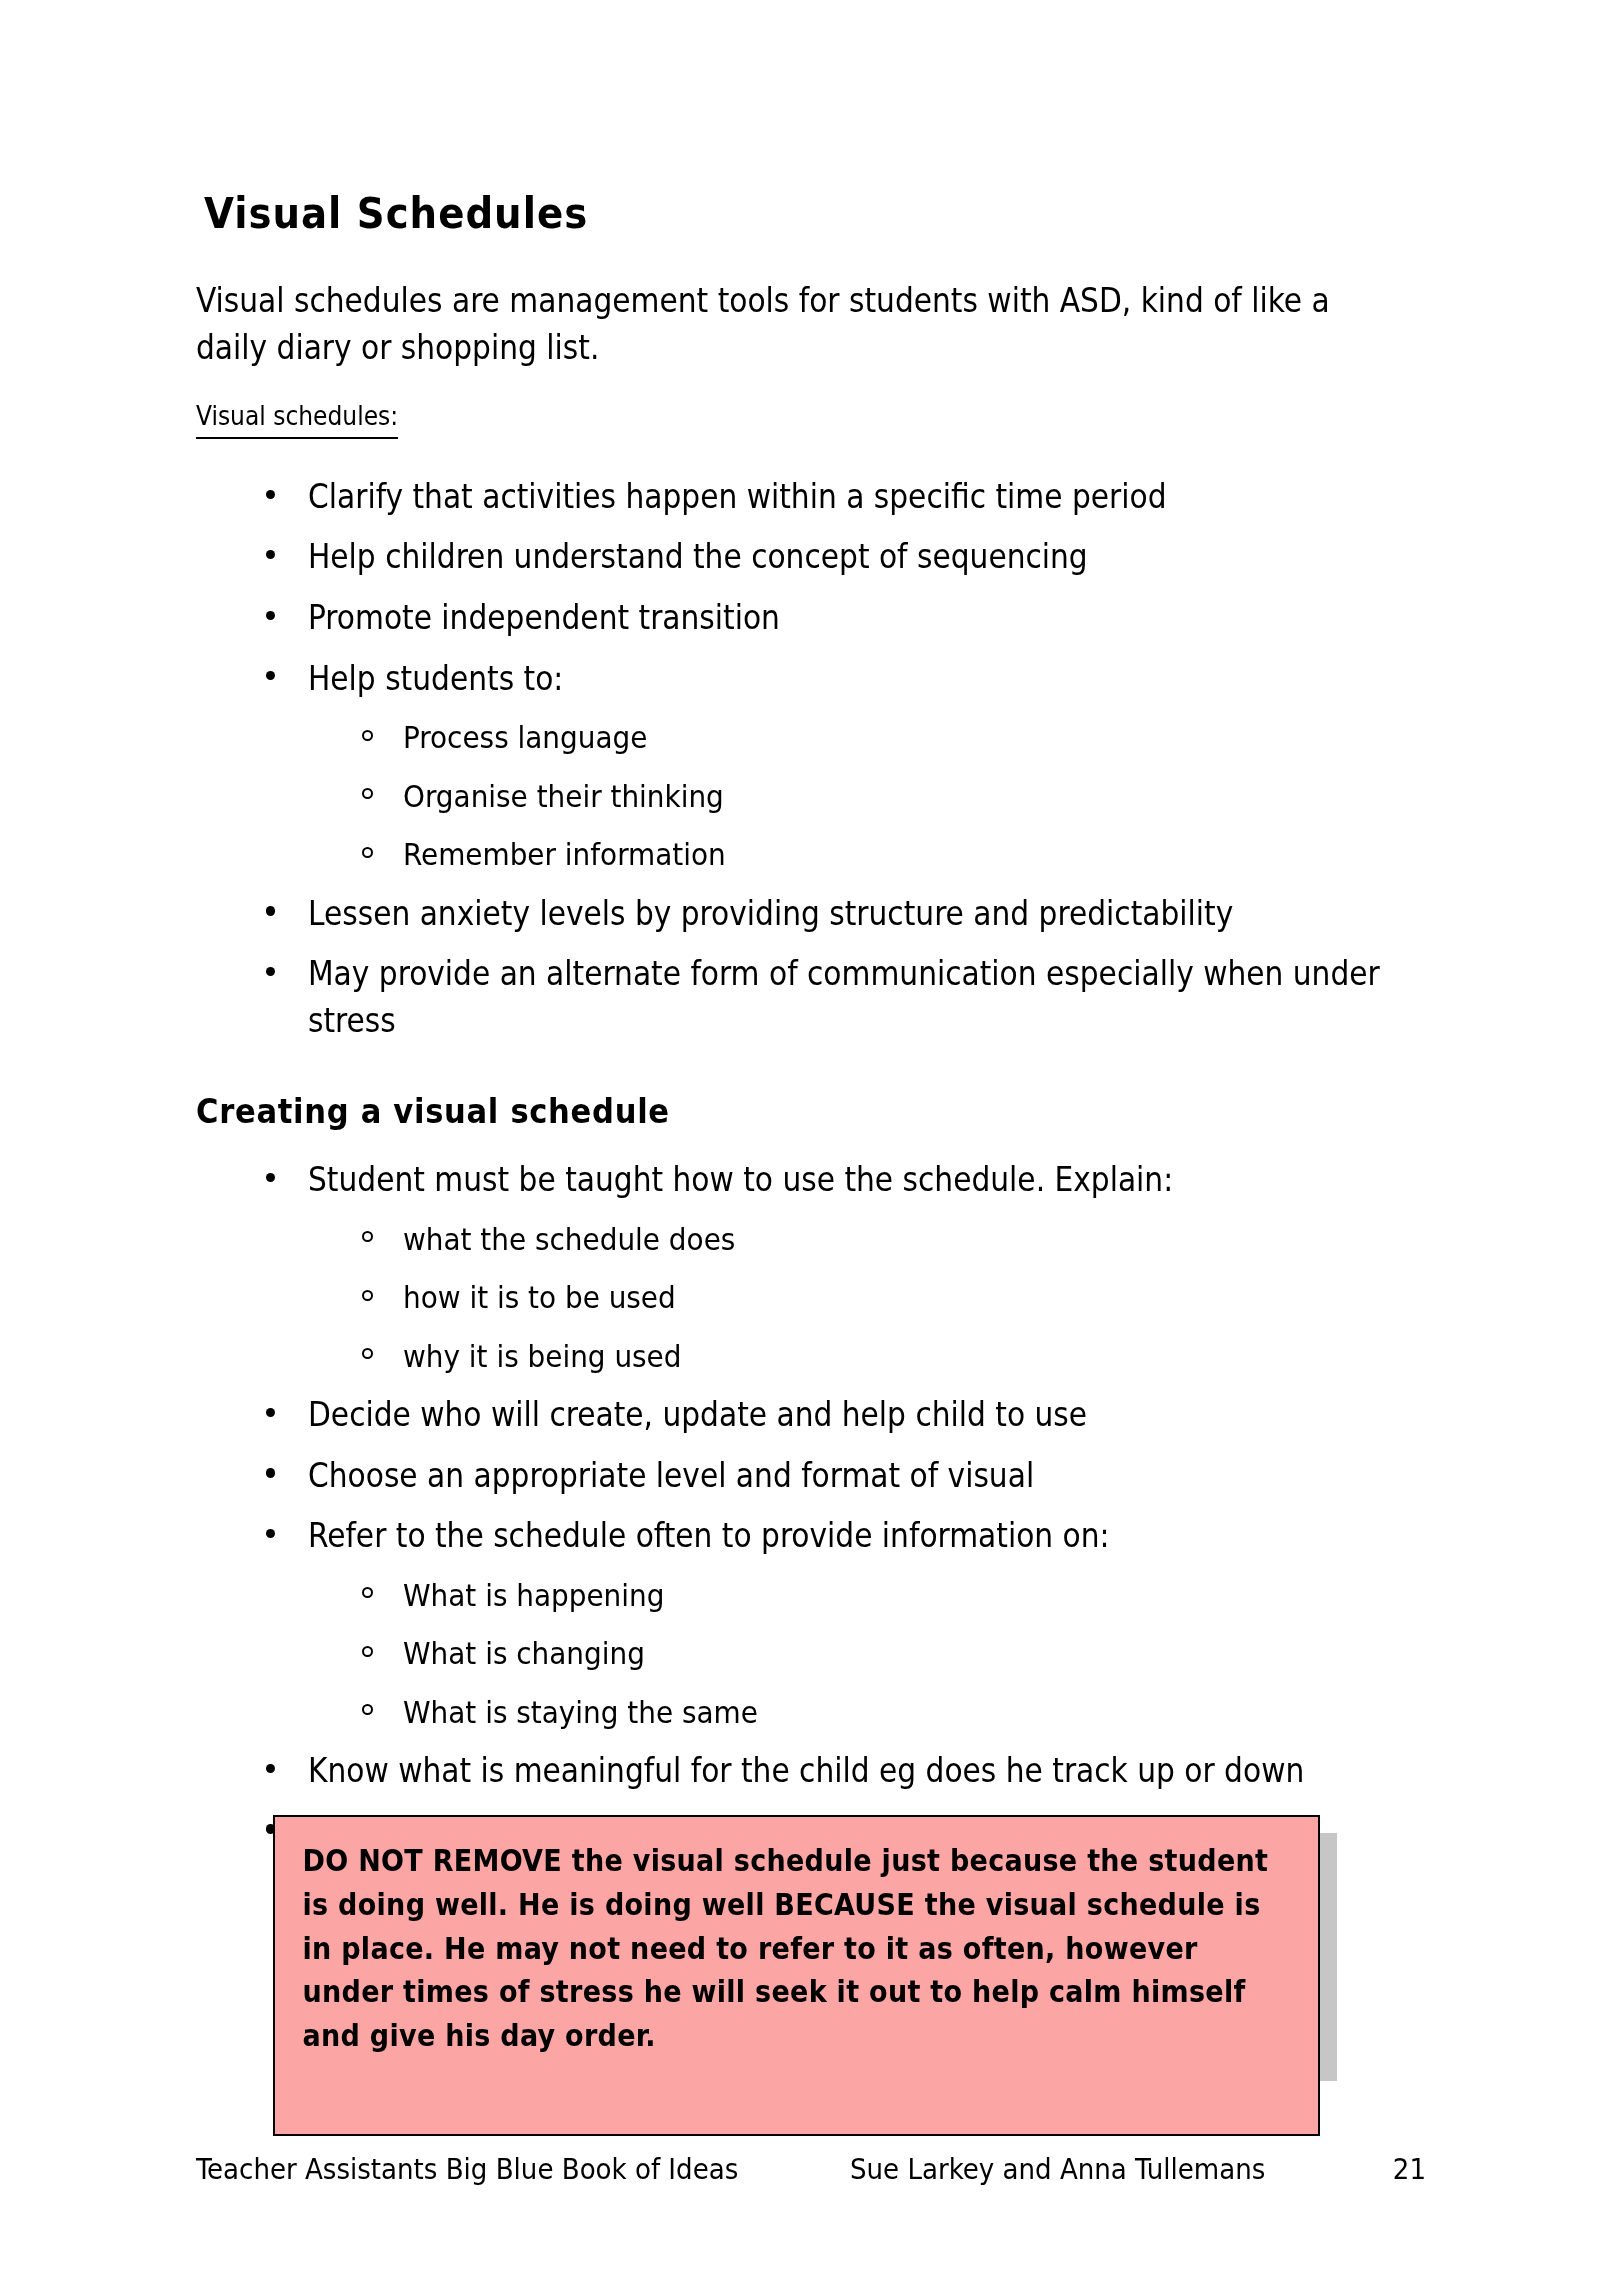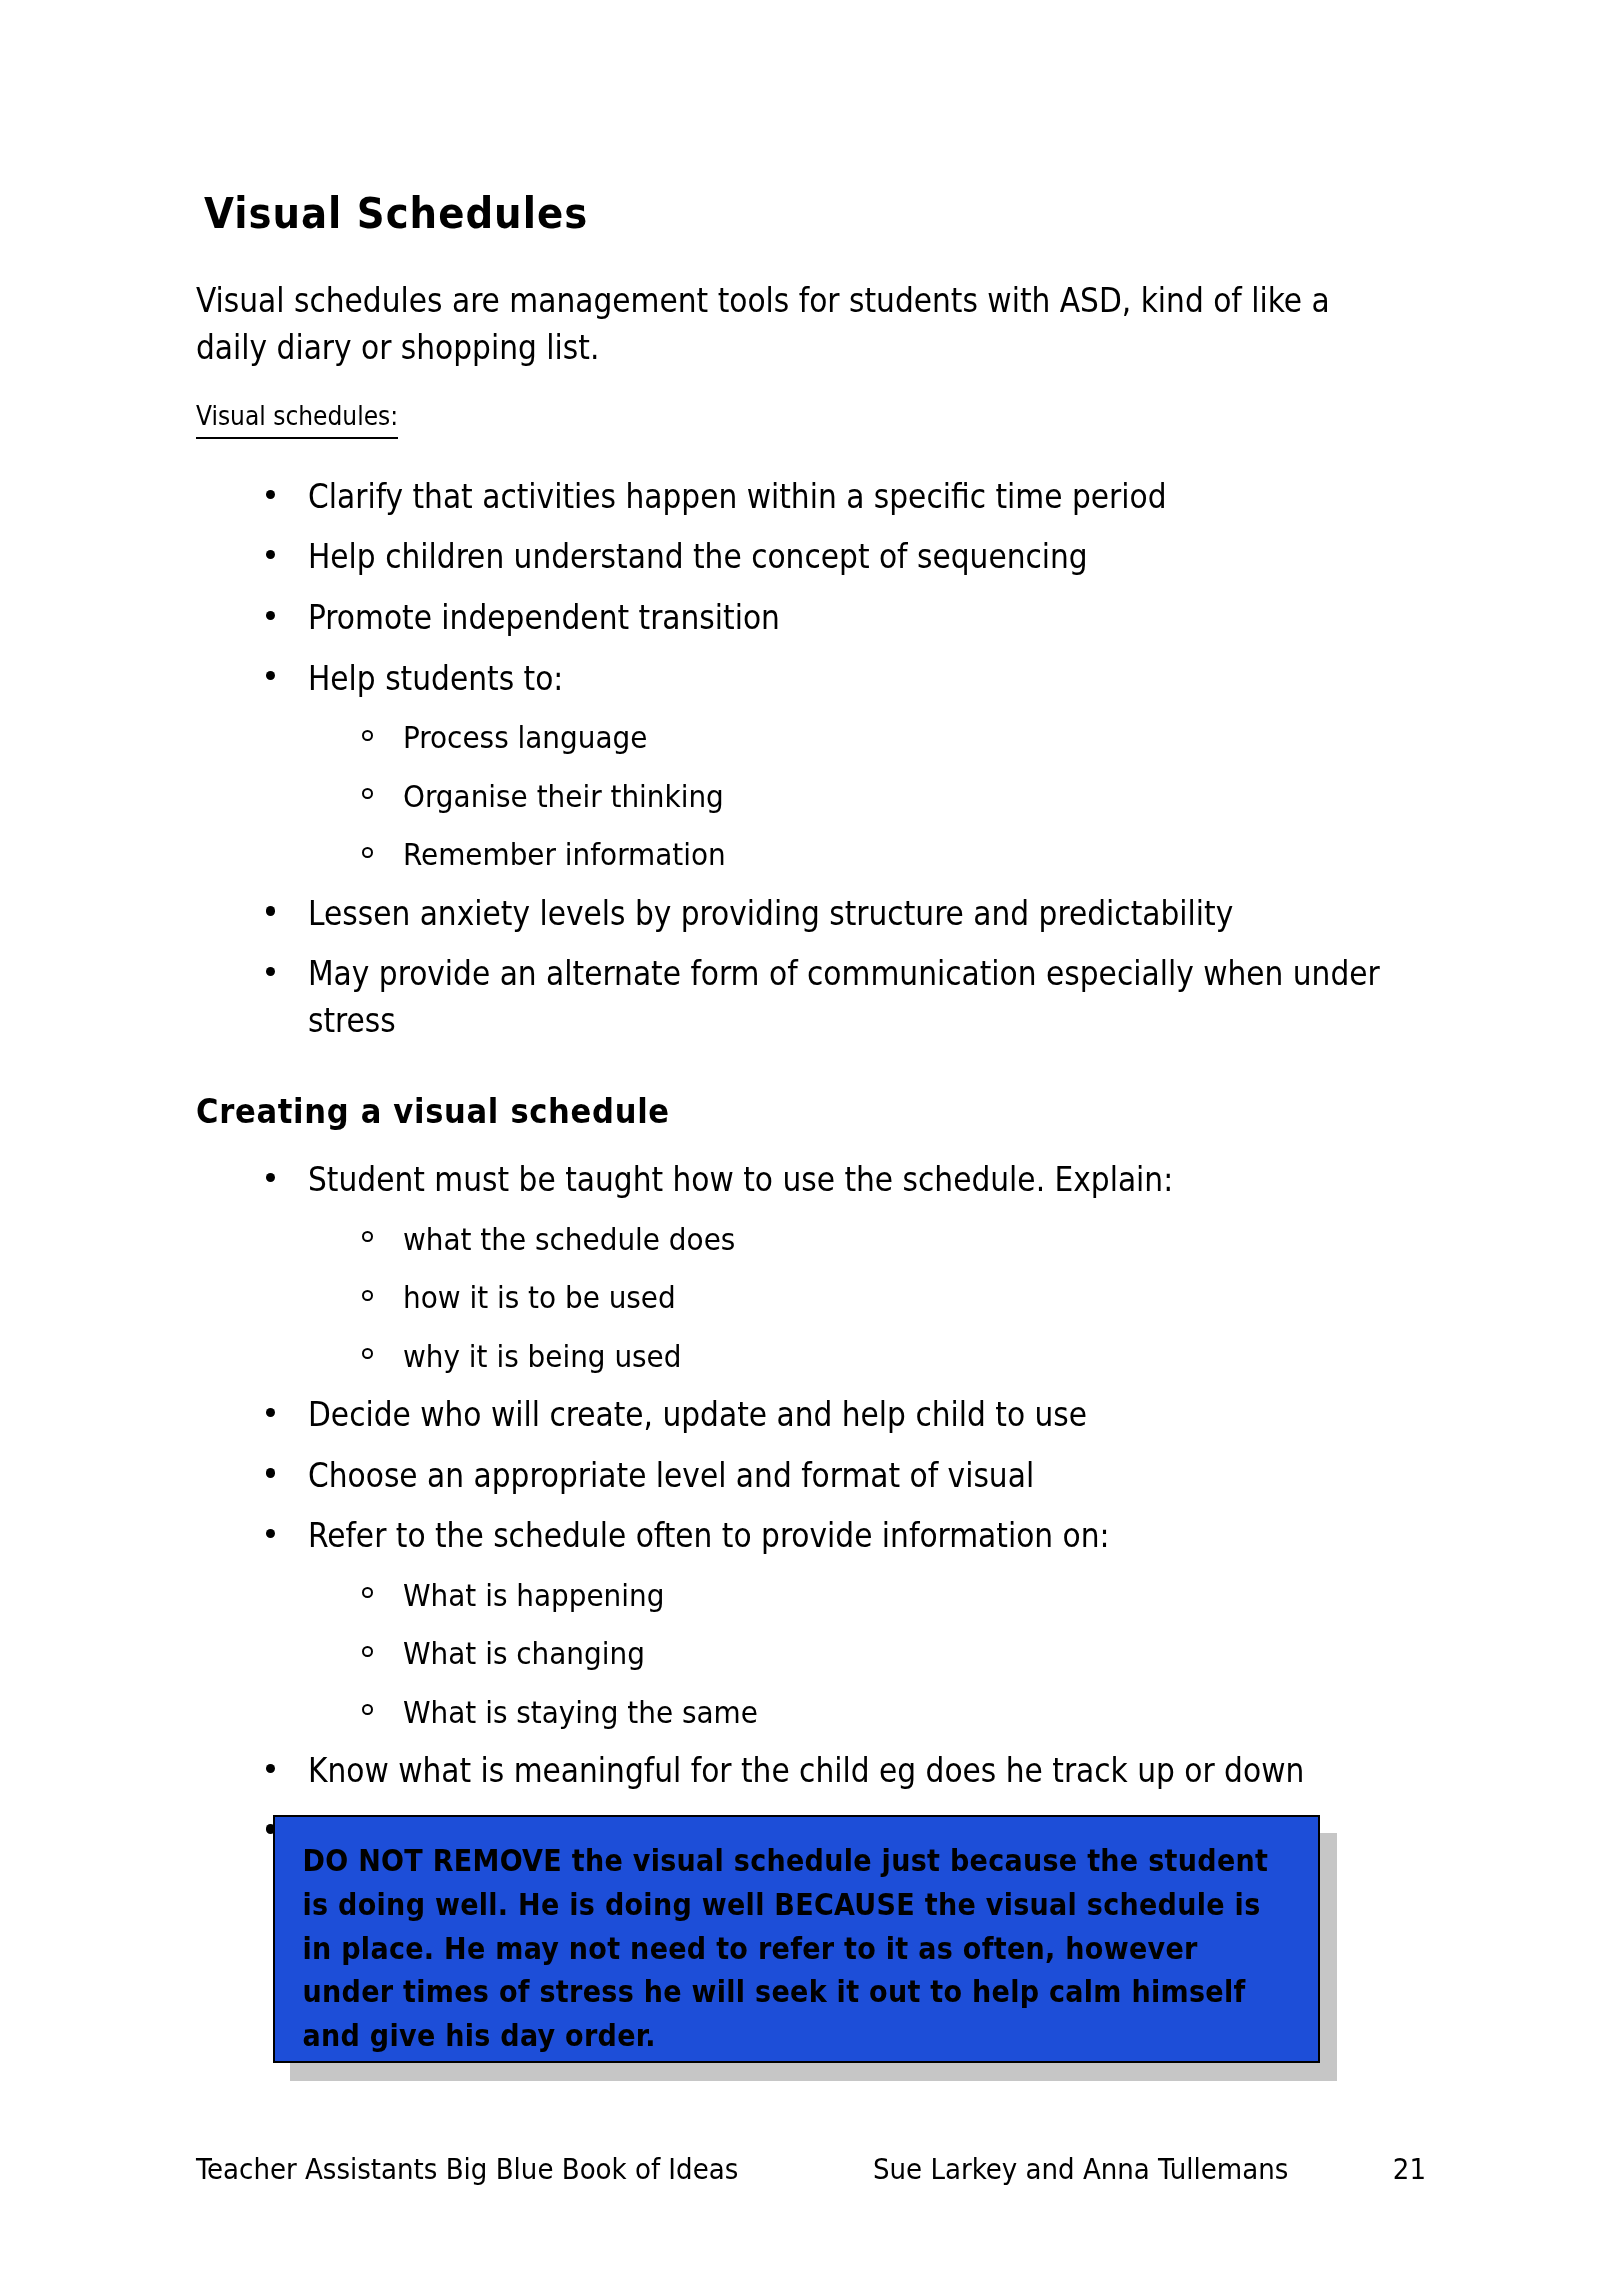--- a/index.html
+++ b/index.html
@@ -117,45 +117,44 @@
     position: absolute;
     left: 17px;
     top: 18.3px;
     width: 1047px;
     height: 248px;
     background: #c6c6c6;
   }
   .callout {
     position: relative;
     border: 2.6px solid #000000;
-    background: #1d4ed8;
+    background: #fca5a5;
     padding: 22px 27.5px 19.6px 27.5px;
     box-sizing: border-box;
     width: 1047px;
-    height: 248px;
+    height: 321px;
   }
   .callout p {
     margin: 0;
     font-size: 30px;
     font-weight: bold;
     line-height: 1.46;
     letter-spacing: 0.3px;
   }
 
   
   .footer {
     position: absolute;
     left: 196px;
     top: 2152px;
     width: 1230px;
     font-size: 29px;
     line-height: 1.2;
     display: flex;
     align-items: baseline;
-    gap: 23px;
   }
   .footer .f-title { width: 654px; }
   .footer .f-authors { flex: 1; }
   .footer .f-page { width: 59px; text-align: right; }
 </style>
 </head>
 <body>
 
 <div class="page">
 

